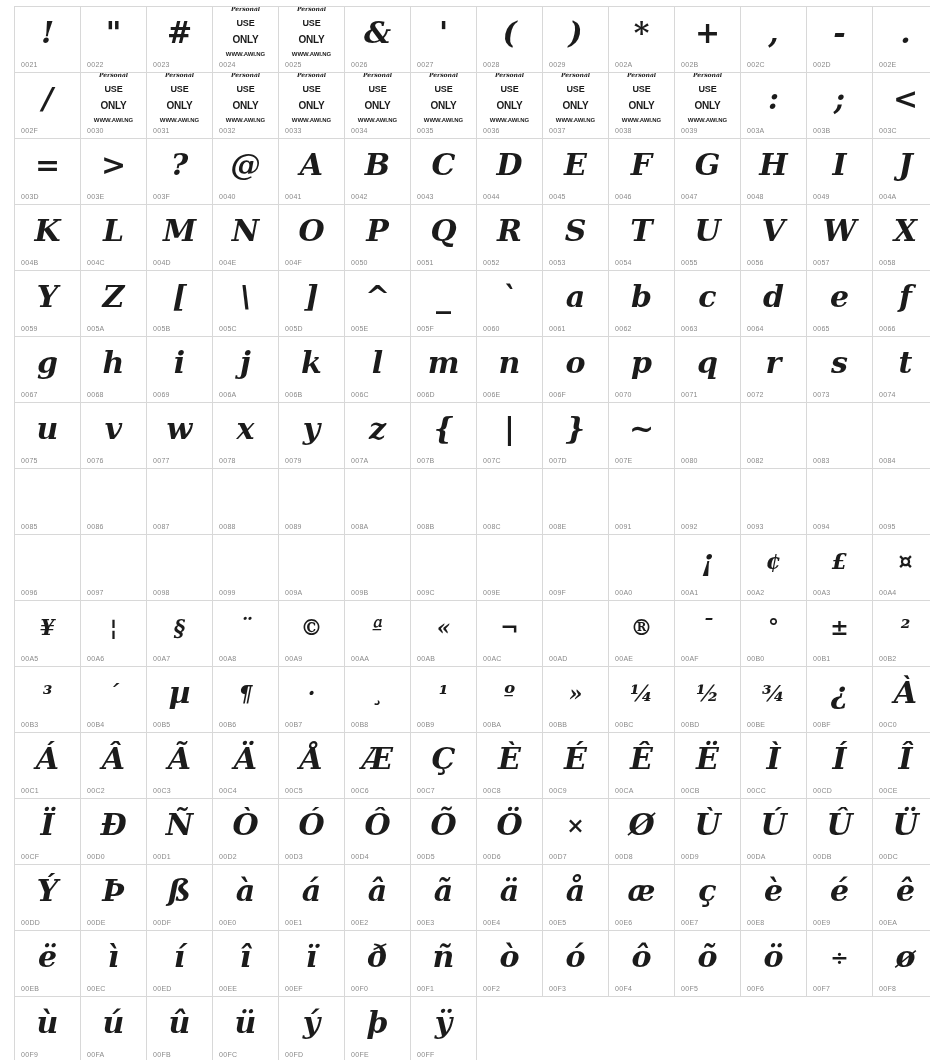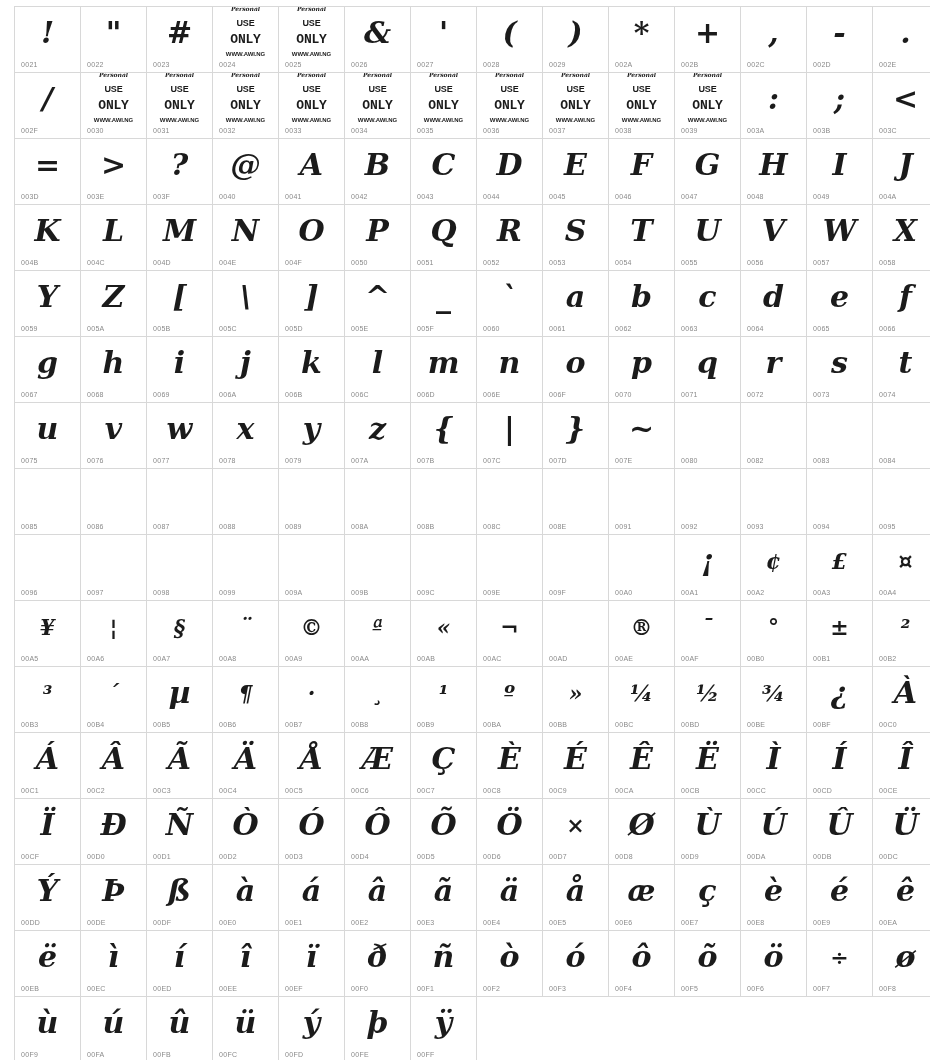--- a/index.html
+++ b/index.html
@@ -81,23 +81,23 @@
   }
   .logo .l2 {
     font-family: "Liberation Sans", sans-serif;
     font-weight: 700;
     font-size: 9px;
     color: #1b1b1b;
     line-height: 9px;
     letter-spacing: -0.2px;
   }
   .logo .l3 {
-    font-family: Liberation Mono, monospace;
+    font-family: Liberation Sans, sans-serif;
     font-weight: 700;
-    font-size: 13px;
+    font-size: 10px;
     color: #1b1b1b;
     line-height: 9px;
     letter-spacing: -0.2px;
   }
   .logo .l4 {
     font-family: "Liberation Sans", sans-serif;
     font-weight: 700;
     font-size: 6px;
     color: #1b1b1b;
     line-height: 7px;

